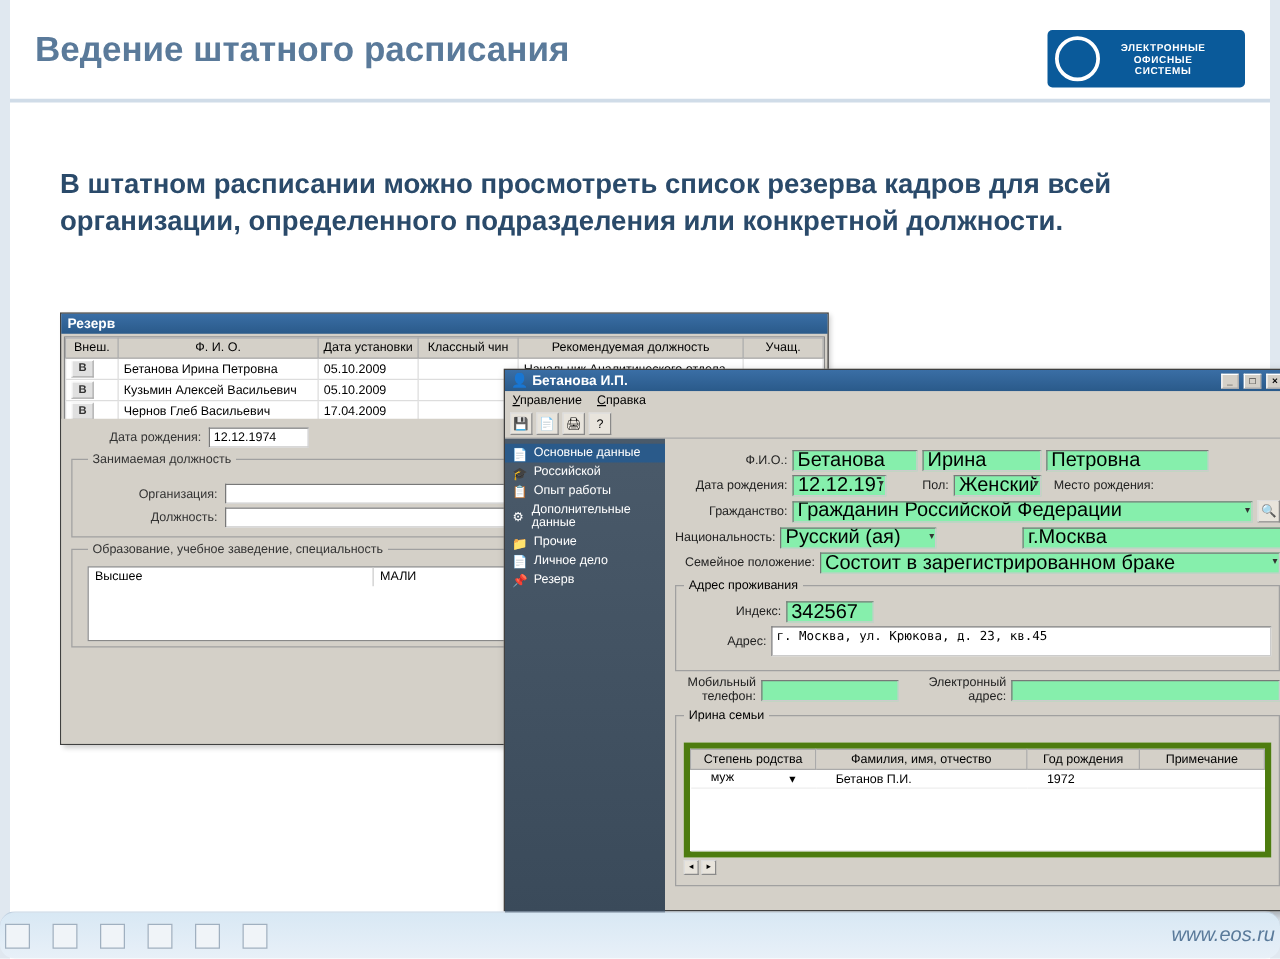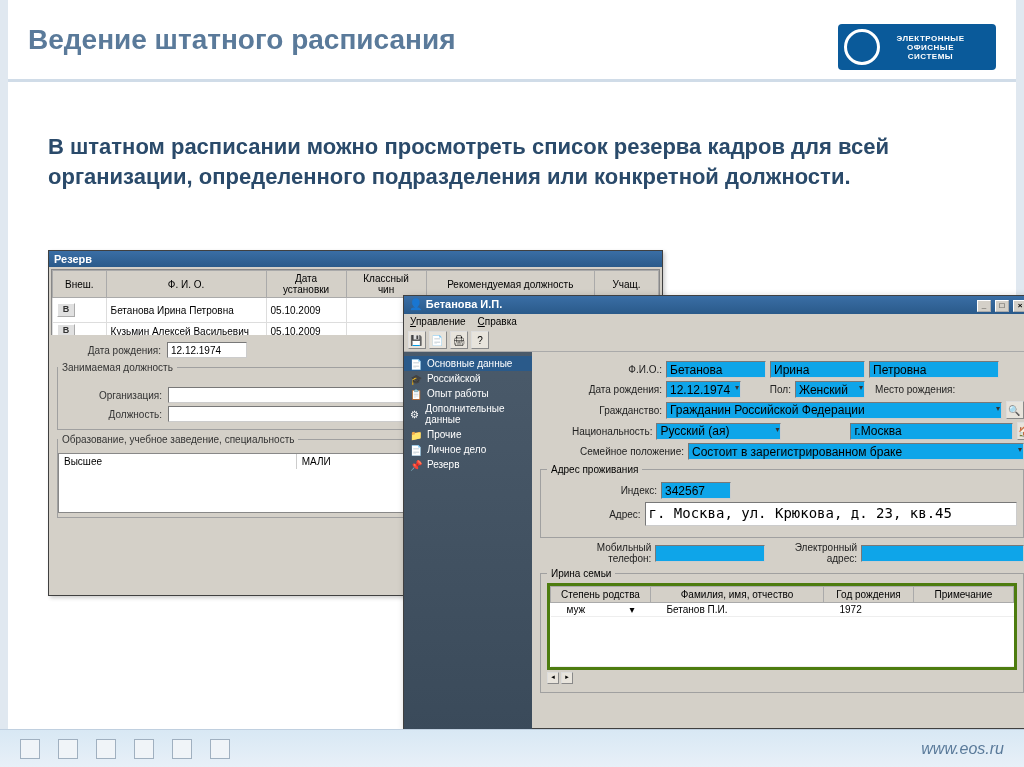--- a/index.html
+++ b/index.html
@@ -1,75 +1,75 @@
 <!DOCTYPE html>
 <html><head>
 <meta charset="utf-8">
 <style>
 * { box-sizing: border-box; margin: 0; padding: 0; }
 body { width: 1024px; height: 767px; font-family: Arial, sans-serif; background: #fff; position: relative; overflow: hidden; }
 
 .slide-border { position: absolute; top: 0; left: 0; right: 0; bottom: 0; border-left: 8px solid #e0e8f0; border-right: 8px solid #e0e8f0; }
-.slide-bottom { position: absolute; bottom: 0; left: 0; right: 0; height: 38px; background: linear-gradient(#d8e8f4, #e8f0f8); border-top: 1px solid #c0d0e0; display: flex; align-items: center; justify-content: space-between; padding: 0 20px; }
+.slide-bottom { position: absolute; bottom: 0; left: 0; right: 0; height: 38px; background: linear-gradient(#d8e8f4, #e8f0f8); border-top: 1px solid #c0d0e0; display: flex; align-items: center; justify-content: space-between; padding: 0 4px; border-radius: 12px; }
 .slide-bottom .icons { display: flex; gap: 18px; }
 .slide-bottom .icon-box { width: 20px; height: 20px; border: 1px solid #a0b0c0; background: #f0f4f8; }
 
 .header { position: absolute; top: 12px; left: 8px; right: 8px; height: 70px; display: flex; justify-content: space-between; align-items: flex-start; padding: 12px 20px 0; border-bottom: 3px solid #d0dce8; }
 .slide-title { color: #5a7a9a; font-size: 28px; font-weight: bold; }
 .logo { width: 158px; height: 46px; background: #0a5a9a; color: #fff; display: flex; align-items: center; justify-content: center; font-size: 8px; text-align: center; border-radius: 4px; position: relative; }
 .logo::before { content: ""; width: 30px; height: 30px; border: 3px solid #fff; border-radius: 50%; position: absolute; left: 6px; }
 
 .body-text { position: absolute; top: 132px; left: 48px; right: 60px; color: #2a4a6a; font-size: 22px; font-weight: bold; line-height: 1.35; }
 
 .app-area { position: absolute; top: 250px; left: 48px; width: 930px; height: 450px; }
 
 
 .win1 { position: absolute; top: 0; left: 0; width: 615px; height: 346px; background: #d4d0c8; border: 1px solid #404040; box-shadow: 2px 2px 4px rgba(0,0,0,.2); font-size: 10px; }
 .win1-title { background: linear-gradient(#3a6ea5, #2a5a8a); color: #fff; padding: 2px 5px; font-size: 11px; font-weight: bold; }
 .win1-grid { background: #fff; border: 1px solid #888; margin: 2px; }
 .win1-grid table { width: 100%; border-collapse: collapse; font-size: 10px; }
-.win1-grid th { background: #d4d0c8; border: 1px solid #aaa; padding: 2px 12px; font-weight: normal; }
+.win1-grid th { background: #d4d0c8; border: 1px solid #aaa; padding: 2px 0; font-weight: normal; }
 .win1-grid td { border: 1px solid #ddd; padding: 1px 4px; }
 .btn-b { display: inline-block; width: 18px; height: 14px; background: #e0e0e0; border: 1px outset #fff; text-align: center; font-size: 9px; font-weight: bold; color: #333; }
 .win1-body { position: absolute; top: 84px; left: 0; right: 0; bottom: 0; background: #d4d0c8; padding: 4px 8px; }
 .win1-field { display: flex; align-items: center; margin: 3px 0; }
 .win1-field label { width: 110px; text-align: right; padding-right: 6px; font-size: 10px; color: #333; }
 .win1-field input { height: 16px; border: 1px inset #ccc; background: #fff; font-size: 10px; padding: 0 3px; flex: 1; }
 .win1-grid2 { background: #fff; border: 1px solid #888; margin-top: 4px; min-height: 60px; }
-fieldset.win { border: 1px solid #a0a0a0; margin: 4px 0; padding: 4px 0; }
+fieldset.win { border: 1px solid #a0a0a0; margin: 4px 0; padding: 4px 12px; }
 fieldset.win legend { font-size: 10px; color: #333; padding: 0 4px; }
 
 
 .win2 { position: absolute; top: 45px; left: 355px; width: 630px; height: 434px; background: #d4d0c8; border: 1px solid #404040; box-shadow: 3px 3px 8px rgba(0,0,0,.3); font-size: 10px; }
 .win2-title { background: linear-gradient(#3a6ea5, #2a5a8a); color: #fff; padding: 2px 5px; font-size: 11px; font-weight: bold; display: flex; justify-content: space-between; }
 .win2-title .buttons span { display: inline-block; width: 14px; height: 12px; background: #d4d0c8; border: 1px outset #fff; margin-left: 1px; text-align: center; font-size: 8px; color: #000; line-height: 10px; }
 .win2-menu { display: flex; gap: 12px; padding: 2px 6px; background: #d4d0c8; font-size: 10px; }
 .win2-menu span { text-decoration: none; }
 .win2-menu span:first-letter { text-decoration: underline; }
 .win2-toolbar { display: flex; gap: 3px; padding: 2px 4px; border-bottom: 1px solid #aaa; }
 .win2-toolbar .tb { width: 18px; height: 18px; border: 1px outset #ddd; background: #e8e4dc; display: flex; align-items: center; justify-content: center; font-size: 10px; }
 .win2-body { display: flex; height: calc(100% - 52px); }
 .win2-tree { width: 128px; background: linear-gradient(#4a5a6a, #3a4a5a); color: #fff; font-size: 10px; padding: 4px 0; }
 .win2-tree .item { padding: 2px 6px; display: flex; align-items: center; gap: 5px; cursor: default; }
 .win2-tree .item.sel { background: #2a5a8a; }
 .win2-tree .ico { width: 12px; height: 10px; display: inline-block; }
 .win2-form { flex: 1; padding: 6px 8px; overflow: hidden; }
 .frow { display: flex; align-items: center; margin: 3px 0; gap: 4px; }
-.frow label { font-size: 10px; color: #222; text-align: right; margin-left: 32px; }
-.frow input, .frow select { height: 17px; border: 1px inset #ccc; background: #0ea5e9; font-size: 12px; padding: 0 3px; }
+.frow label { font-size: 10px; color: #222; text-align: right; }
+.frow input, .frow select { height: 17px; border: 1px inset #ccc; background: #86efac; font-size: 16px; padding: 0 3px; }
 .dd { position: relative; }
 .dd::after { content: "▾"; position: absolute; right: 2px; top: 2px; font-size: 8px; color: #333; pointer-events: none; }
 .win2 fieldset { border: 1px solid #a0a0a0; margin: 4px 0; padding: 4px 6px 8px; }
 .win2 fieldset legend { font-size: 10px; padding: 0 4px; }
-.fam-grid { background: #fff; border: 3px solid #4d7c0f; margin-top: 0; }
+.fam-grid { background: #fff; border: 5px solid #4d7c0f; margin-top: 12px; }
 .fam-grid table { width: 100%; border-collapse: collapse; font-size: 10px; }
 .fam-grid th { background: #d4d0c8; border: 1px solid #aaa; padding: 2px 4px; font-weight: normal; }
 .fam-grid td { border-bottom: 1px solid #eee; padding: 1px 16px; }
 .home-btn { width: 18px; height: 18px; border: 1px outset #ddd; background: #e8e4dc; display: flex; align-items: center; justify-content: center; }
-.txtarea { width: 100%; height: 24px; border: 1px inset #ccc; background: #fff; font-size: 14px; padding: 2px 3px; resize: none; }
+.txtarea { width: 100%; height: 24px; border: 1px inset #ccc; background: #fff; font-size: 10px; padding: 2px 3px; resize: none; }
 .switches { margin-top: 2px; display: flex; gap: 2px; }
 .switch { width: 12px; height: 12px; border: 1px outset #ddd; background: #e8e4dc; font-size: 7px; text-align: center; }
 </style>
 </head>
 <body>
 
 <div class="slide-border"></div>
 
 <div class="header">
   <div class="slide-title">Ведение штатного расписания</div>

